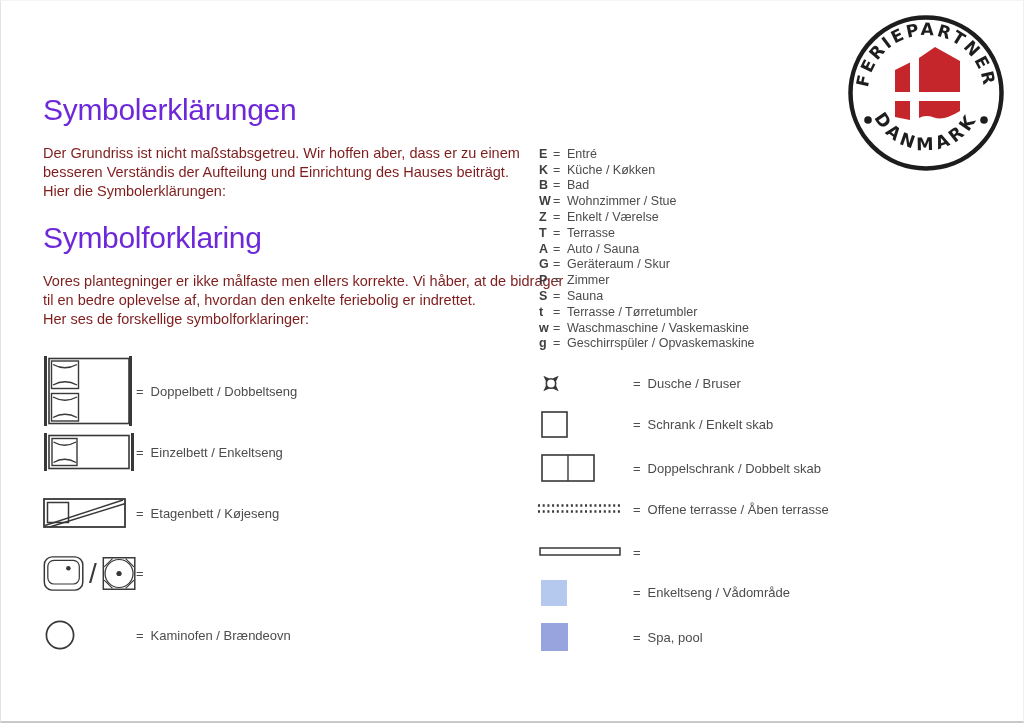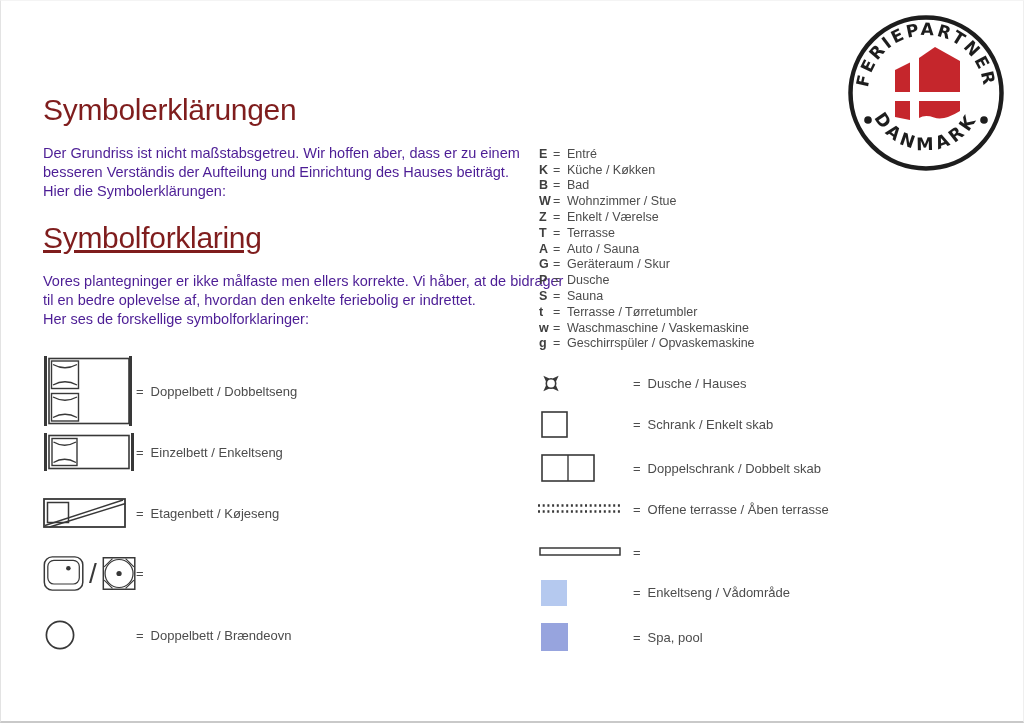--- a/index.html
+++ b/index.html
@@ -2,22 +2,22 @@
 <html><head>
 <meta charset="utf-8">
 <style>
   html,body{margin:0;padding:0;background:#ffffff;}
   #page{
     position:relative;width:1024px;height:723px;background:#ffffff;overflow:hidden;
     font-family:"Liberation Sans","DejaVu Sans",sans-serif;color:#4c4c4c;
     border-left:1px solid #e3e3e3;border-right:1px solid #efefef;
     border-top:1px solid #f4f4f4;border-bottom:2px solid #c9c9c9;box-sizing:border-box;
   }
-  .title{position:absolute;left:42px;font-size:30px;line-height:34px;color:#7f1d1d;letter-spacing:-0.3px;}
-  .para{position:absolute;left:42px;font-size:14.5px;line-height:19px;color:#4c1d95;white-space:pre-line;}
+  .title{position:absolute;left:42px;font-size:30px;line-height:34px;color:#6d28d9;letter-spacing:-0.3px;}
+  .para{position:absolute;left:42px;font-size:14.5px;line-height:19px;color:#7f1d1d;white-space:pre-line;}
   
   #codes{position:absolute;left:538px;top:145px;}
   .code-row{display:flex;height:15.8px;align-items:center;font-size:12.5px;color:#4c4c4c;}
   .code-letter{font-weight:bold;color:#3f3f3f;width:14px;}
   .code-eq{width:14px;text-align:left;color:#4c4c4c;}
   
   .sym-row{position:absolute;display:flex;align-items:center;}
   .sym-row .symcell{display:flex;align-items:center;flex:0 0 auto;}
   .sym-label{font-size:13px;color:#4c4c4c;white-space:nowrap;}
   .eq{font-size:13px;color:#4c4c4c;margin-right:7px;}
@@ -37,21 +37,21 @@
 </head>
 <body>
 
 <div id="page">
 
   <div class="title" style="top:92px;">Symbolerklärungen</div>
   <div class="para" style="top:143px;">Der Grundriss ist nicht maßstabsgetreu. Wir hoffen aber, dass er zu einem
 besseren Verständis der Aufteilung und Einrichtung des Hauses beiträgt.
 Hier die Symbolerklärungen:</div>
 
-  <div class="title" style="top:220px;text-decoration:underline;">Symbolforklaring</div>
+  <div class="title" style="top:220px;">Symbolforklaring</div>
   <div class="para" style="top:271px;">Vores plantegninger er ikke målfaste men ellers korrekte. Vi håber, at de bidrager
 til en bedre oplevelse af, hvordan den enkelte feriebolig er indrettet.
 Her ses de forskellige symbolforklaringer:</div>
 
   <div id="codes">
     <div class="code-row">
         <span class="code-letter">E</span>
         <span class="code-eq">=</span>
         <span>Entré</span>
       </div>
@@ -86,21 +86,21 @@
         <span>Auto / Sauna</span>
       </div>
     <div class="code-row">
         <span class="code-letter">G</span>
         <span class="code-eq">=</span>
         <span>Geräteraum / Skur</span>
       </div>
     <div class="code-row">
         <span class="code-letter">P</span>
         <span class="code-eq">=</span>
-        <span>Dusche</span>
+        <span>Zimmer</span>
       </div>
     <div class="code-row">
         <span class="code-letter">S</span>
         <span class="code-eq">=</span>
         <span>Sauna</span>
       </div>
     <div class="code-row">
         <span class="code-letter">t</span>
         <span class="code-eq">=</span>
         <span>Terrasse / Tørretumbler</span>
@@ -184,37 +184,37 @@
     <span class="eq">=</span>
   </div>
 
   <div class="sym-row left-row" style="top:619px;height:30px;">
     <span class="symcell">
       <svg class="sym" width="32" height="30" viewBox="0 0 32 30" style="margin-left:2px;">
         <circle class="stroke" cx="15" cy="15" r="13.6" stroke-width="1.7"></circle>
       </svg>
     </span>
     <span class="eq">=</span>
-    <span class="sym-label">Doppelbett / Brændeovn</span>
+    <span class="sym-label">Kaminofen / Brændeovn</span>
   </div>
 
   <div class="sym-row right-row" style="top:370px;height:24px;">
     <span class="symcell">
       <svg class="sym" width="24" height="24" viewBox="0 0 24 24">
         <g transform="translate(12,12.5)">
           <circle class="stroke" cx="0" cy="0" r="4.7" stroke-width="1.6"></circle>
           <polygon points="0,-10.8 2.3,-4.6 -2.3,-4.6" fill="#383838" transform="rotate(45)"></polygon>
           <polygon points="0,-10.8 2.3,-4.6 -2.3,-4.6" fill="#383838" transform="rotate(135)"></polygon>
           <polygon points="0,-10.8 2.3,-4.6 -2.3,-4.6" fill="#383838" transform="rotate(225)"></polygon>
           <polygon points="0,-10.8 2.3,-4.6 -2.3,-4.6" fill="#383838" transform="rotate(315)"></polygon>
         </g>
       </svg>
     </span>
     <span class="eq">=</span>
-    <span class="sym-label">Dusche / Hauses</span>
+    <span class="sym-label">Dusche / Bruser</span>
   </div>
 
   <div class="sym-row right-row" style="top:410px;height:27px;">
     <span class="symcell">
       <svg class="sym" width="28" height="27" viewBox="0 0 28 27" style="margin-left:2px;">
         <rect class="stroke" x="1" y="1" width="25" height="25" stroke-width="1.6"></rect>
       </svg>
     </span>
     <span class="eq">=</span>
     <span class="sym-label">Schrank / Enkelt skab</span>

